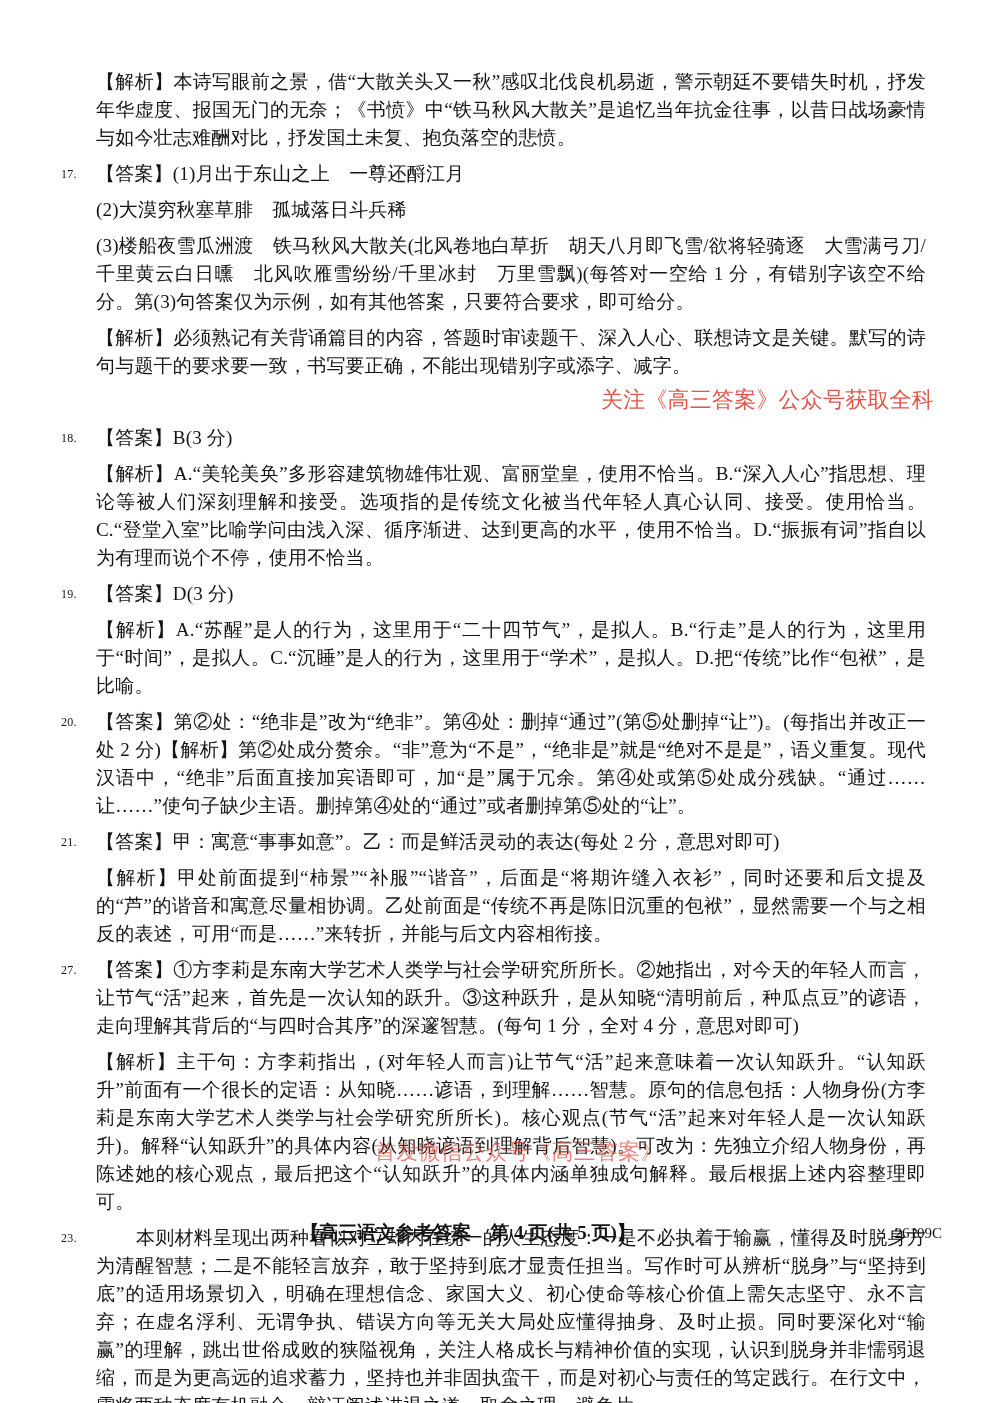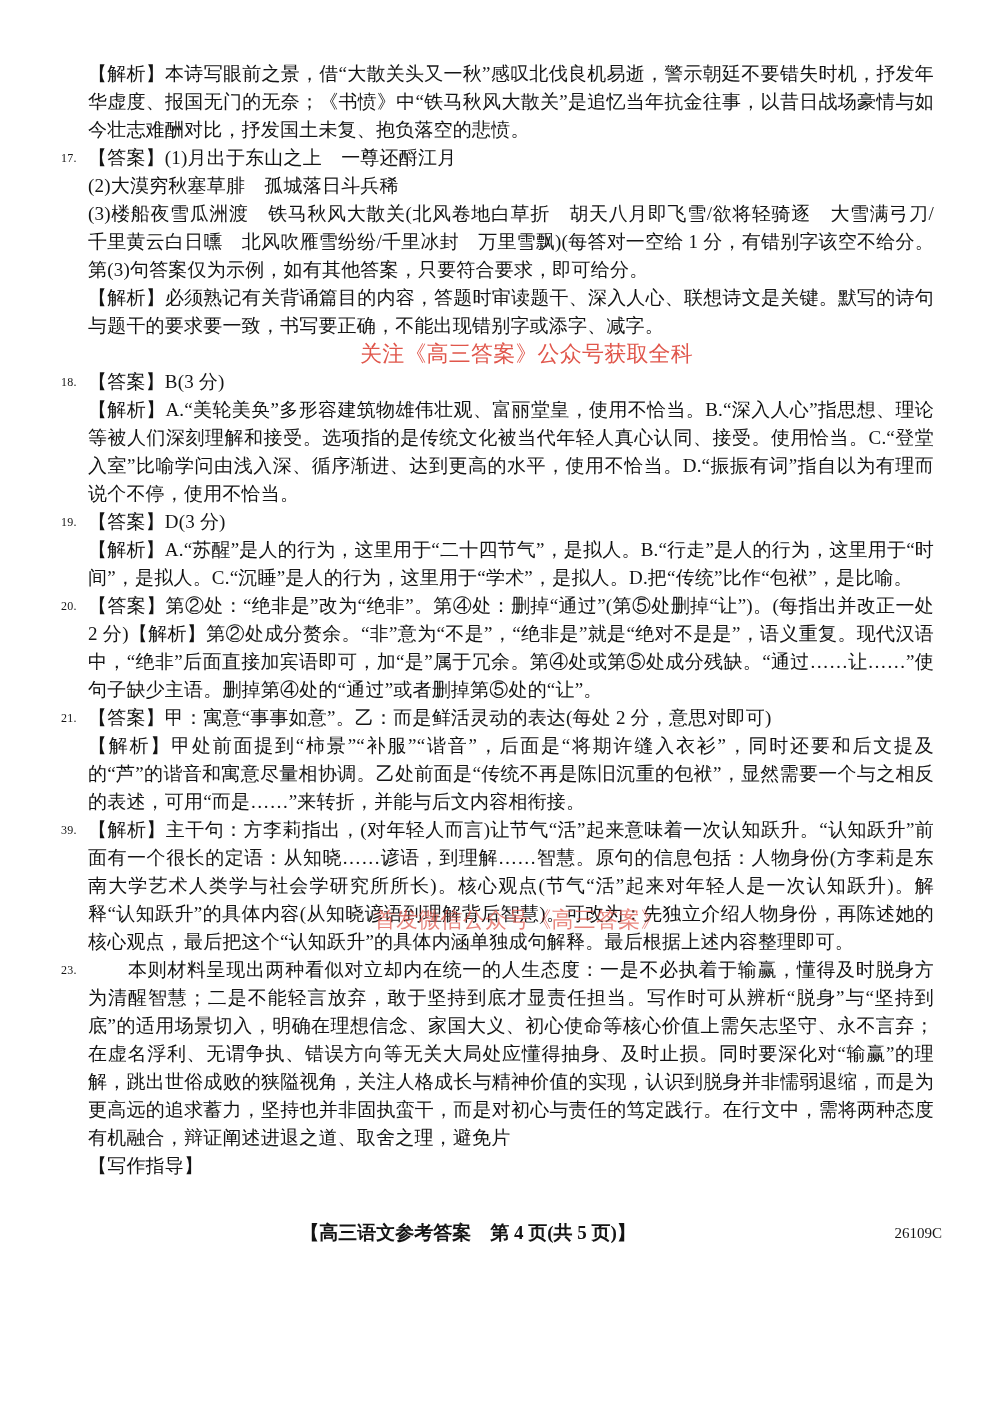--- a/index.html
+++ b/index.html
@@ -11,37 +11,38 @@
     color:#141414;
     overflow:hidden;
   }
   .content{
     position:absolute;
     left:88px;top:60px;width:846px;
     font-size:19px;line-height:28px;
     text-align:justify;
     letter-spacing:0.2px;
   }
-  .para{margin:0;padding:0;}
+  .para{margin:8px;padding:0;}
   .item{position:relative;}
   .num{
     position:absolute;left:-27px;top:0;
     font-size:12px;
   }
   .indent2{text-indent:2.1em;}
   .wm{
     color:#e0564b;
     font-size:22px;
     white-space:nowrap;
   }
   .wm-flow{
     height:28px;line-height:28px;
     padding-left:272px;
-    text-align:left;
+    text-align:right;
     overflow:visible;
+    font-family:Liberation Mono, monospace;
   }
   .p-wrap{position:relative;}
   .wm-abs{
     position:absolute;
     left:242px;top:90px;
     opacity:0.72;
     pointer-events:none;
     margin-left:44px;
   }
   .footer{
@@ -98,21 +99,22 @@
       <p class="para">【答案】第②处：“绝非是”改为“绝非”。第④处：删掉“通过”(第⑤处删掉“让”)。(每指出并改正一处 2 分)【解析】第②处成分赘余。“非”意为“不是”，“绝非是”就是“绝对不是是”，语义重复。现代汉语中，“绝非”后面直接加宾语即可，加“是”属于冗余。第④处或第⑤处成分残缺。“通过……让……”使句子缺少主语。删掉第④处的“通过”或者删掉第⑤处的“让”。</p>
     </div>
 
     <div class="item">
       <span class="num">21.</span>
       <p class="para">【答案】甲：寓意“事事如意”。乙：而是鲜活灵动的表达(每处 2 分，意思对即可)</p>
       <p class="para">【解析】甲处前面提到“柿景”“补服”“谐音”，后面是“将期许缝入衣衫”，同时还要和后文提及的“芦”的谐音和寓意尽量相协调。乙处前面是“传统不再是陈旧沉重的包袱”，显然需要一个与之相反的表述，可用“而是……”来转折，并能与后文内容相衔接。</p>
     </div>
 
     <div class="item">
-      <span class="num">39.</span>
+      <span class="num">27.</span>
+      <p class="para">【答案】①方李莉是东南大学艺术人类学与社会学研究所所长。②她指出，对今天的年轻人而言，让节气“活”起来，首先是一次认知的跃升。③这种跃升，是从知晓“清明前后，种瓜点豆”的谚语，走向理解其背后的“与四时合其序”的深邃智慧。(每句 1 分，全对 4 分，意思对即可)</p>
       <div class="p-wrap">
         <p class="para">【解析】主干句：方李莉指出，(对年轻人而言)让节气“活”起来意味着一次认知跃升。“认知跃升”前面有一个很长的定语：从知晓……谚语，到理解……智慧。原句的信息包括：人物身份(方李莉是东南大学艺术人类学与社会学研究所所长)。核心观点(节气“活”起来对年轻人是一次认知跃升)。解释“认知跃升”的具体内容(从知晓谚语到理解背后智慧)。可改为：先独立介绍人物身份，再陈述她的核心观点，最后把这个“认知跃升”的具体内涵单独成句解释。最后根据上述内容整理即可。</p>
         <span class="wm wm-abs">首发微信公众号《高三答案》</span>
       </div>
     </div>
 
     <div class="item">
       <span class="num">23.</span>
       <p class="para indent2">本则材料呈现出两种看似对立却内在统一的人生态度：一是不必执着于输赢，懂得及时脱身方为清醒智慧；二是不能轻言放弃，敢于坚持到底才显责任担当。写作时可从辨析“脱身”与“坚持到底”的适用场景切入，明确在理想信念、家国大义、初心使命等核心价值上需矢志坚守、永不言弃；在虚名浮利、无谓争执、错误方向等无关大局处应懂得抽身、及时止损。同时要深化对“输赢”的理解，跳出世俗成败的狭隘视角，关注人格成长与精神价值的实现，认识到脱身并非懦弱退缩，而是为更高远的追求蓄力，坚持也并非固执蛮干，而是对初心与责任的笃定践行。在行文中，需将两种态度有机融合，辩证阐述进退之道、取舍之理，避免片</p>
       <p class="para">【写作指导】</p>

